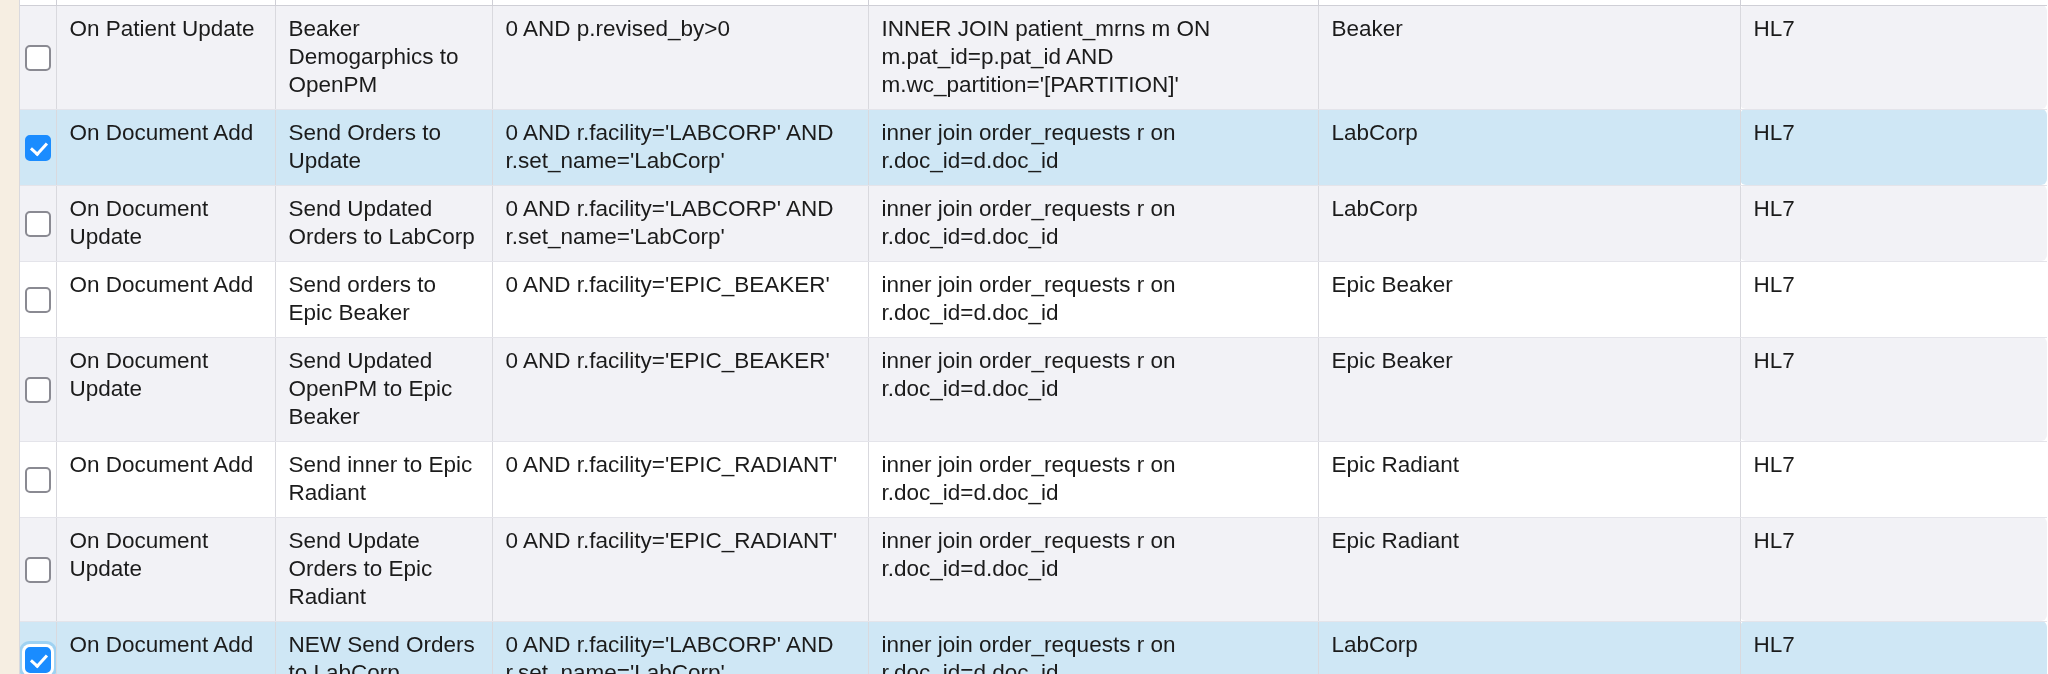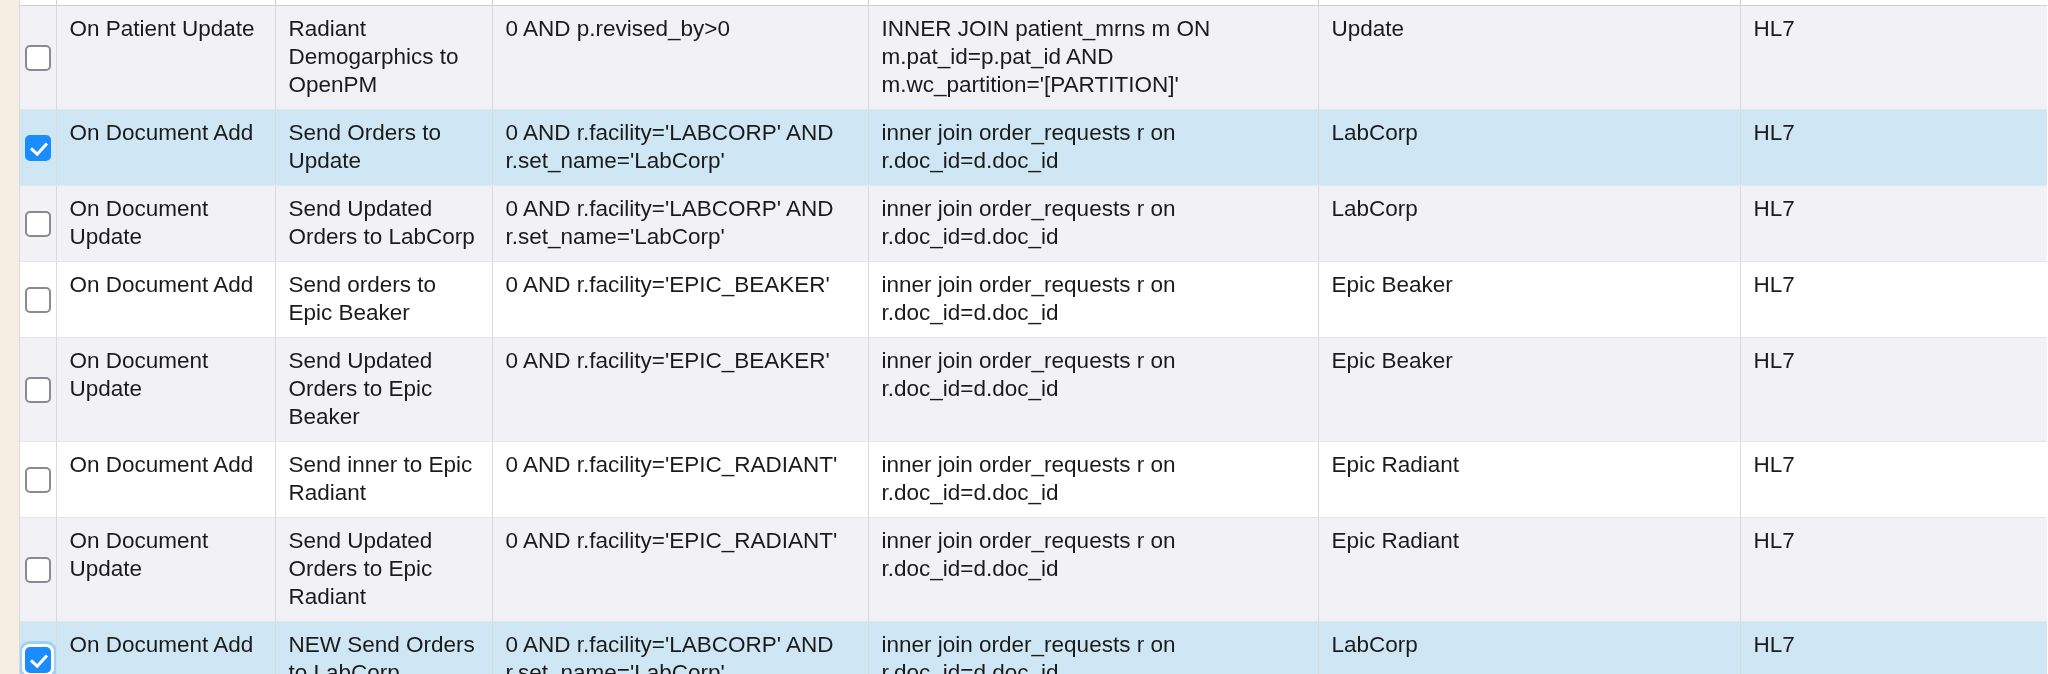--- a/index.html
+++ b/index.html
@@ -69,21 +69,21 @@
     white-space: normal;
     word-break: normal;
     overflow: hidden;
   }
   .grid tbody tr.row td.cb {
     padding: 0;
     text-align: center;
     vertical-align: middle;
     border-right: 1px solid #d9d9de;
   }
-  .grid tbody tr.row td.last { border-right: none; }
+  .grid tbody tr.row td.last { border-right: none; border-radius: 6px; }
 
   tr.odd  td { background: #f2f2f6; }
   tr.even td { background: #ffffff; }
   tr.sel  td { background: #cfe7f5 !important; }
 
   
   .chk {
     display: inline-block;
     width: 26px; height: 26px;
     border-radius: 5px;
@@ -137,24 +137,24 @@
           <td class="sep"></td>
           <td class="sep"></td>
           <td></td>
         </tr>
 
         <tr class="row odd">
           <td class="cb">
             <span class="chk"></span>
           </td>
           <td>On Patient Update</td>
-          <td>Radiant Demogarphics to OpenPM</td>
+          <td>Beaker Demogarphics to OpenPM</td>
           <td>0 AND p.revised_by&gt;0</td>
           <td>INNER JOIN patient_mrns m ON m.pat_id=p.pat_id AND m.wc_partition='[PARTITION]'</td>
-          <td>Update</td>
+          <td>Beaker</td>
           <td class="last">HL7</td>
         </tr>
 
         <tr class="row sel">
           <td class="cb">
             <span class="chk checked"></span>
           </td>
           <td>On Document Add</td>
           <td>Send Orders to Update</td>
           <td>0 AND r.facility='LABCORP' AND r.set_name='LabCorp'</td>
@@ -185,21 +185,21 @@
           <td>inner join order_requests r on r.doc_id=d.doc_id</td>
           <td>Epic Beaker</td>
           <td class="last">HL7</td>
         </tr>
 
         <tr class="row odd">
           <td class="cb">
             <span class="chk"></span>
           </td>
           <td>On Document Update</td>
-          <td>Send Updated Orders to Epic Beaker</td>
+          <td>Send Updated OpenPM to Epic Beaker</td>
           <td>0 AND r.facility='EPIC_BEAKER'</td>
           <td>inner join order_requests r on r.doc_id=d.doc_id</td>
           <td>Epic Beaker</td>
           <td class="last">HL7</td>
         </tr>
 
         <tr class="row even">
           <td class="cb">
             <span class="chk"></span>
           </td>
@@ -209,21 +209,21 @@
           <td>inner join order_requests r on r.doc_id=d.doc_id</td>
           <td>Epic Radiant</td>
           <td class="last">HL7</td>
         </tr>
 
         <tr class="row odd">
           <td class="cb">
             <span class="chk"></span>
           </td>
           <td>On Document Update</td>
-          <td>Send Updated Orders to Epic Radiant</td>
+          <td>Send Update Orders to Epic Radiant</td>
           <td>0 AND r.facility='EPIC_RADIANT'</td>
           <td>inner join order_requests r on r.doc_id=d.doc_id</td>
           <td>Epic Radiant</td>
           <td class="last">HL7</td>
         </tr>
 
         <tr class="row sel">
           <td class="cb">
             <span class="chk checked focused"></span>
           </td>

